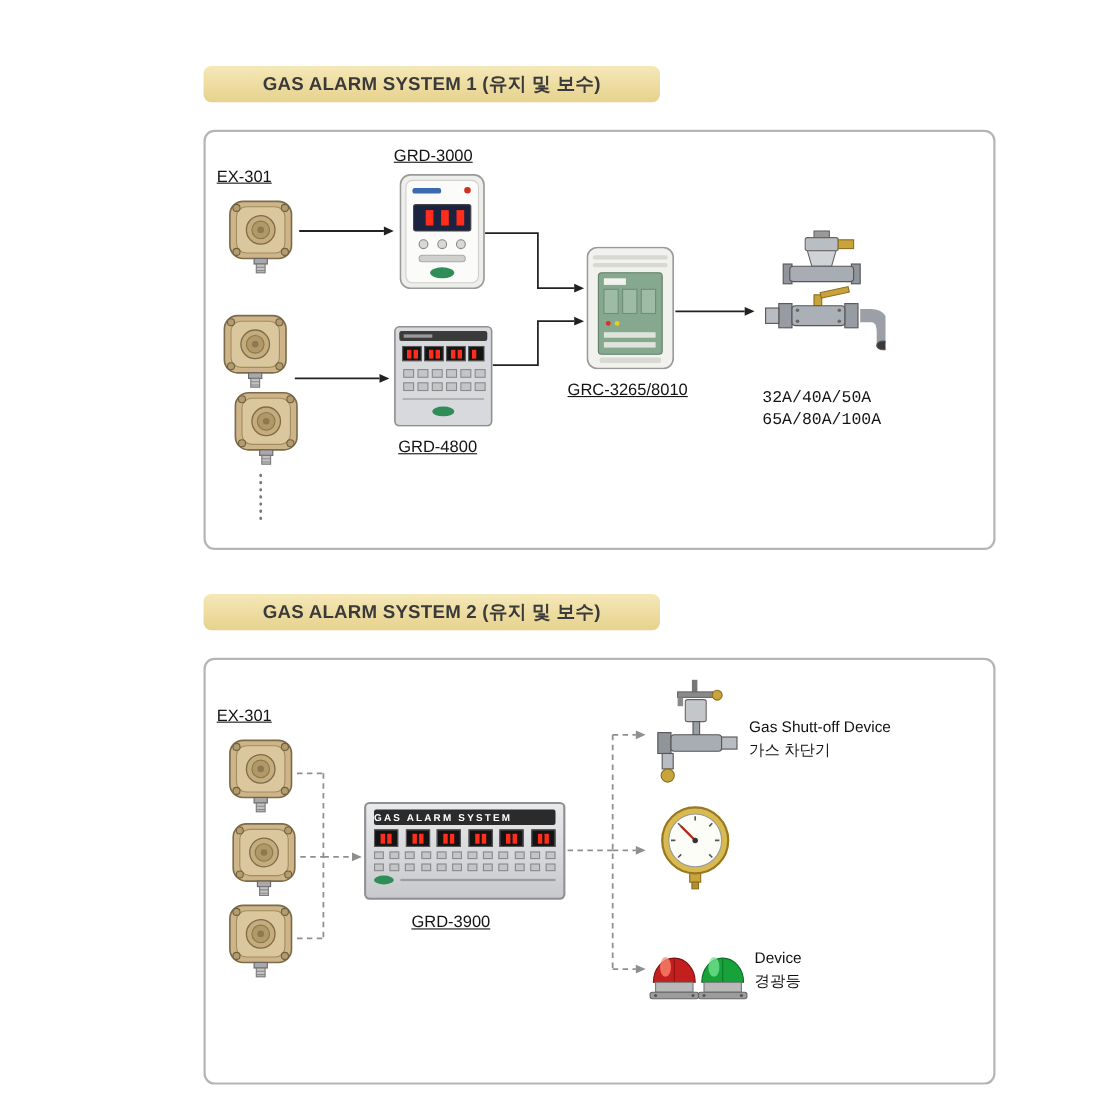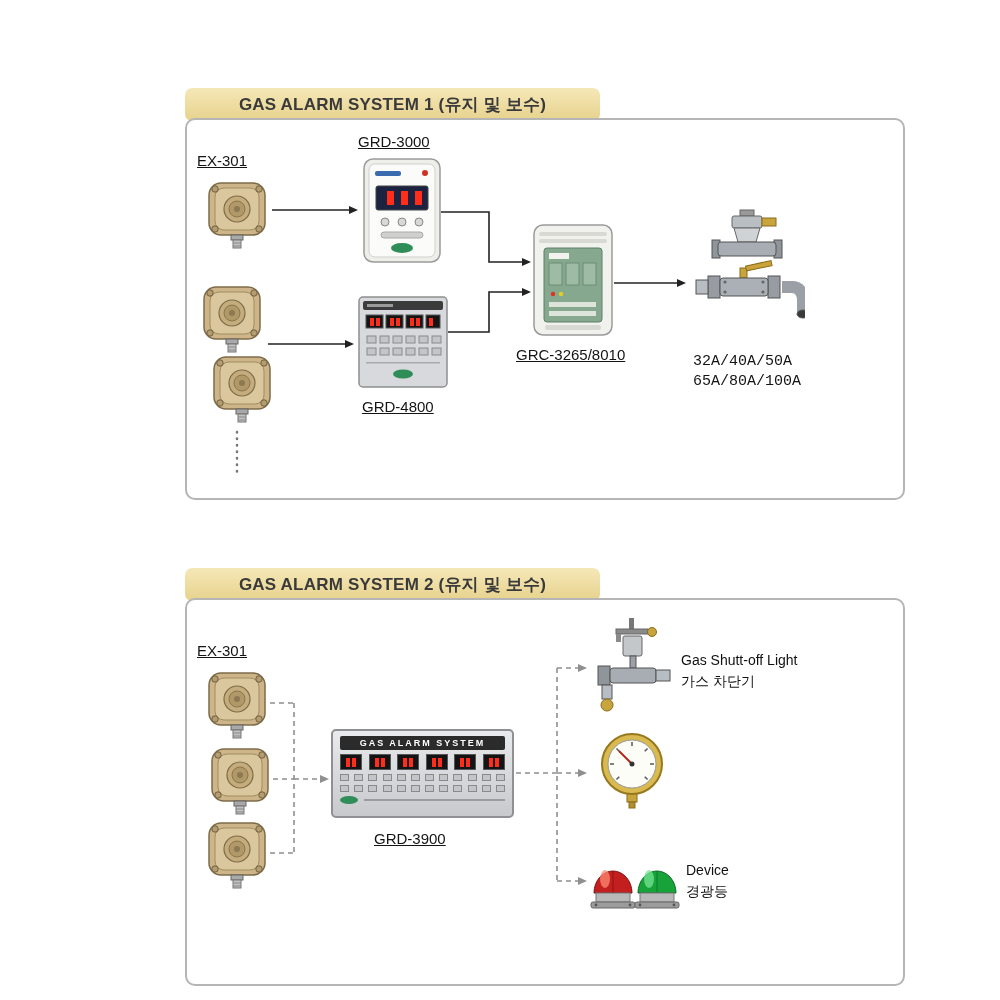--- a/index.html
+++ b/index.html
@@ -2,34 +2,34 @@
 <html><head>
 <meta charset="utf-8">
 <style>
   * { margin:0; padding:0; box-sizing:border-box; }
   html,body { width:1000px; height:1000px; background:#fff;
     font-family:"Liberation Sans","DejaVu Sans",sans-serif; color:#222; }
   .canvas { position:relative; width:1000px; height:1000px; background:#fff; overflow:hidden; }
   .banner { position:absolute; left:185px; width:415px; height:33px;
     background:linear-gradient(180deg,#f5e8b8,#e7d28d); border-radius:7px;
     display:flex; align-items:center; justify-content:center;
-    font-size:17px; font-weight:bold; color:#3a3a3a; letter-spacing:.2px;margin-top:28px; }
+    font-size:17px; font-weight:bold; color:#3a3a3a; letter-spacing:.2px; }
   .frame { position:absolute; left:185px; width:720px; background:#fff;
     border:2px solid #b5b5b5; border-radius:10px; }
   .abs { position:absolute; }
   .dev-label { position:absolute; font-size:15px; color:#141414; white-space:nowrap;text-decoration:underline; }
   .sizes-label { position:absolute; font-size:15px; line-height:20px; color:#141414; white-space:nowrap;font-family:Liberation Mono, monospace; }
   .out-label { position:absolute; font-size:14px; line-height:21px; color:#111; white-space:nowrap; }
   .connectors { position:absolute; left:0; top:0; pointer-events:none; }
   
   .grd4500 { position:absolute; left:331px; top:729px; width:183px; height:89px;
     background:linear-gradient(180deg,#e9eaec,#c7c9cc); border:2px solid #8f9093;
     border-radius:5px; padding:5px 7px; display:flex; flex-direction:column; gap:4px; }
   .g45-title { background:#2b2b2b; color:#fff; font-size:9px; font-weight:bold;
-    letter-spacing:2px; text-align:center; border-radius:2px; padding:2px 0; }
+    letter-spacing:2px; text-align:left; border-radius:2px; padding:2px 0; }
   .g45-displays { display:flex; justify-content:space-between; }
   .g45-win { width:22px; height:16px; background:#141414; border:1px solid #555;
     display:flex; align-items:center; justify-content:center; gap:2px; }
   .g45-seg { width:4px; height:9px; background:#ff2d1a; }
   .g45-btnrow { display:flex; justify-content:space-between; }
   .g45-btn { width:9px; height:7px; background:#c3c5c8; border:1px solid #8a8a8a; }
   .g45-foot { display:flex; align-items:center; gap:6px; }
   .g45-logo { width:18px; height:8px; background:#2f8e57; border-radius:50%; }
   .g45-line { flex:1; height:2px; background:#9a9ca0; }
 </style>
@@ -347,21 +347,21 @@
     <circle cx="62" cy="16" r="4.5" fill="#c8a43c" stroke="#8a6d1e"></circle>
     <rect x="33" y="20" width="19" height="20" rx="2" fill="#c3c7ca" stroke="#666"></rect>
     <rect x="40" y="40" width="6" height="12" fill="#9aa0a6" stroke="#555"></rect>
     <rect x="8" y="50" width="12" height="19" fill="#8f959b" stroke="#555"></rect>
     <rect x="20" y="52" width="46" height="15" rx="3" fill="#a7adb3" stroke="#555"></rect>
     <rect x="66" y="54" width="14" height="11" fill="#b7bdc3" stroke="#555"></rect>
     <rect x="12" y="69" width="10" height="14" fill="#b7bdc3" stroke="#555"></rect>
     <circle cx="17" cy="89" r="6" fill="#c8a43c" stroke="#8a6d1e"></circle>
   </svg>
   <div class="out-label" style="left:681px;top:650px">
-    <div>Gas Shutt-off Light</div>
+    <div>Gas Shutt-off Device</div>
     <div>가스 차단기</div>
   </div>
 
   <svg class="abs" style="left:598px;top:730px" width="68" height="80" viewBox="0 0 68 80">
     <rect x="29" y="60" width="10" height="12" fill="#c8a43c" stroke="#8a6d1e"></rect>
     <rect x="31" y="72" width="6" height="6" fill="#b08f2e" stroke="#8a6d1e"></rect>
     <circle cx="34" cy="34" r="30" fill="#d9ba50" stroke="#97781f" stroke-width="2"></circle>
     <circle cx="34" cy="34" r="24" fill="#fdfdf8" stroke="#999"></circle>
     <g stroke="#555" stroke-width="1.5">
       <line x1="34" y1="12" x2="34" y2="16"></line>

